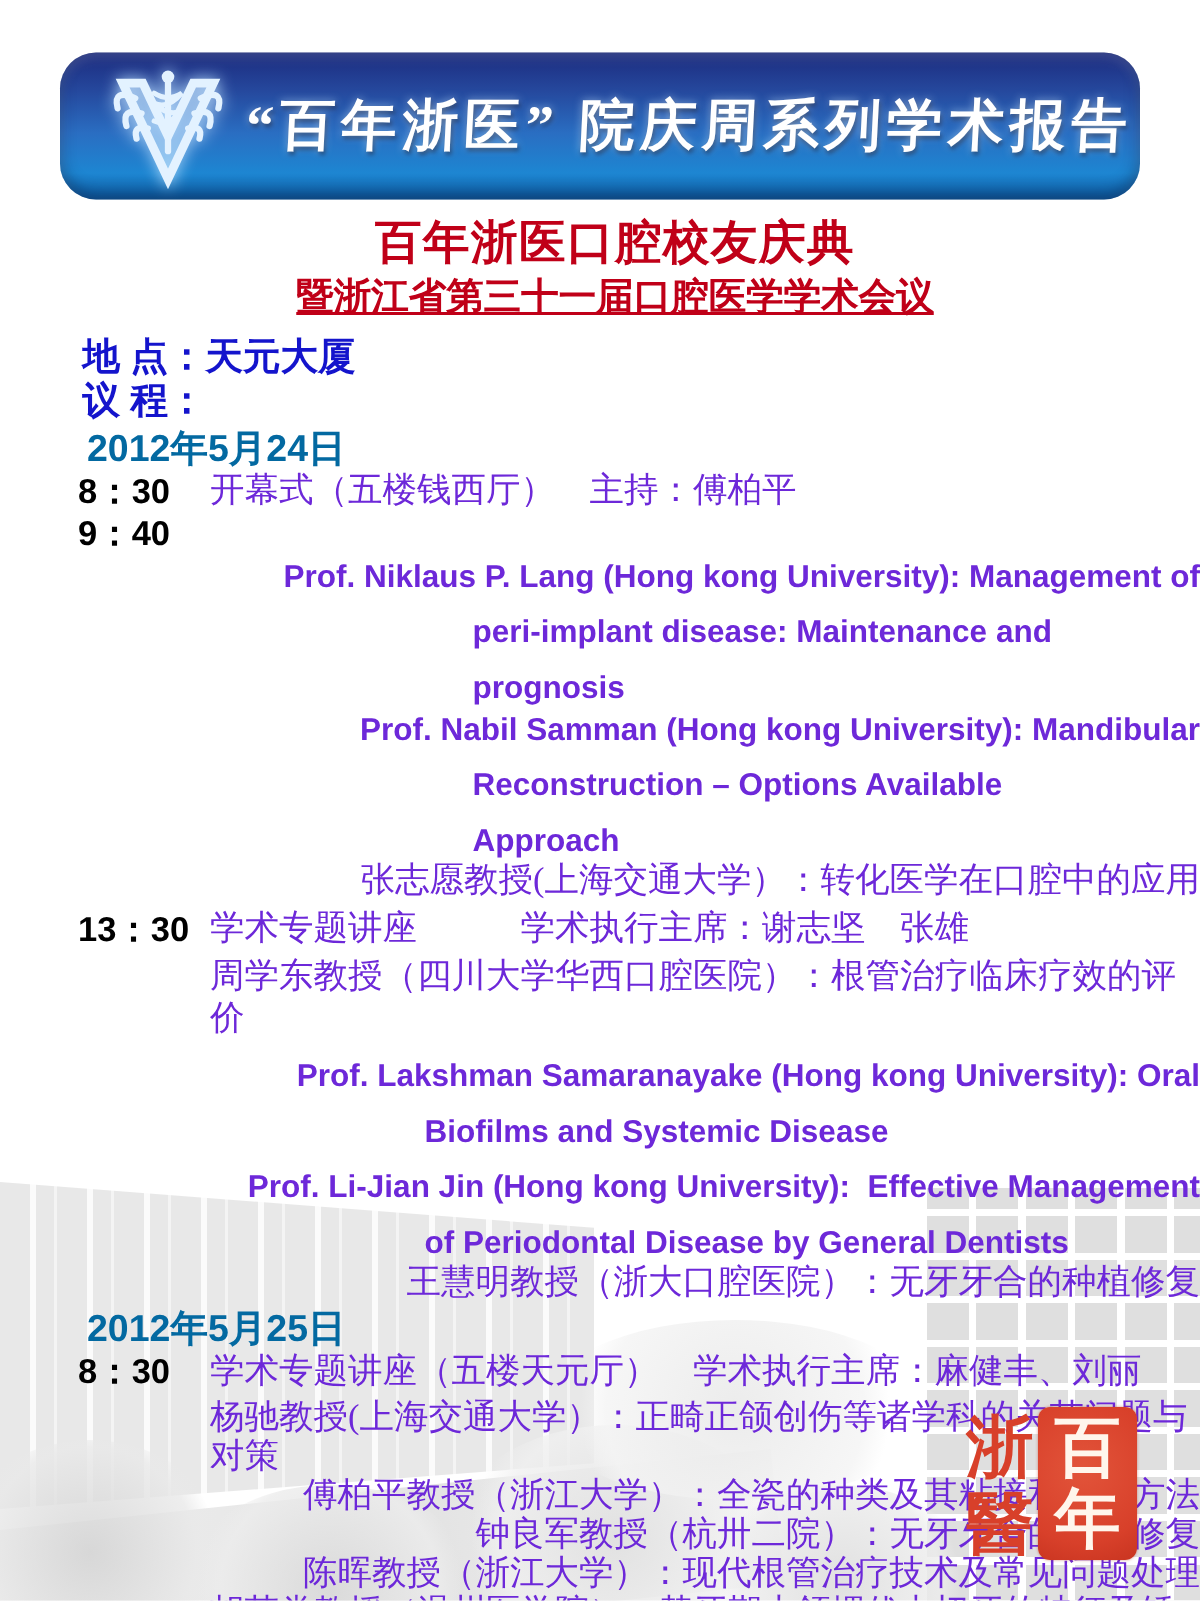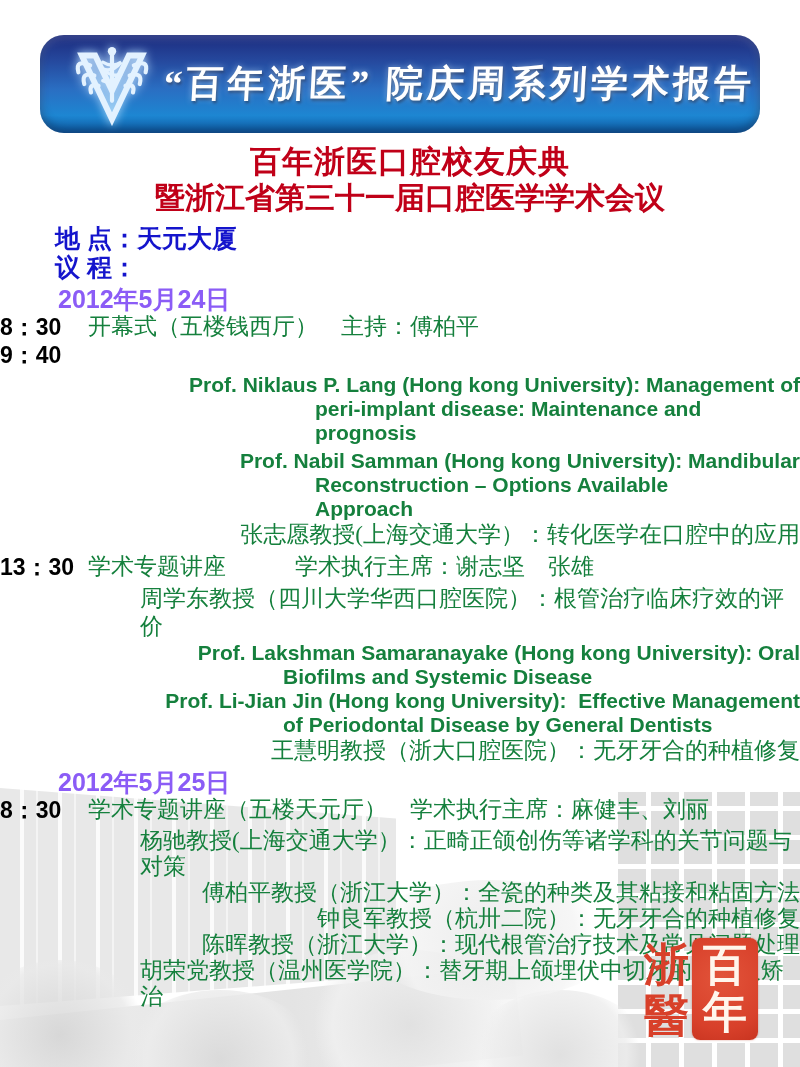--- a/index.html
+++ b/index.html
@@ -47,34 +47,34 @@
   .logo{flex:none;width:84px;height:84px;filter:drop-shadow(0 0 5px rgba(190,225,255,.95));}
   .banner-title{
     color:#ffffff;font-family:"Liberation Serif",serif;font-weight:bold;
     font-size:37px;letter-spacing:4px;white-space:nowrap;margin-left:10px;
     text-shadow:0 0 6px rgba(210,235,255,.55),1px 2px 3px rgba(0,10,40,.6);
     transform:skewX(-3deg);
   }
 
   .main-title{margin-top:11px;text-align:center;color:#c00018;font-weight:bold;line-height:36px;margin-left:20px;}
   .main-title .l1{font-size:31px;letter-spacing:1px;}
-  .main-title .l2{font-size:30px;letter-spacing:0;}
+  .main-title .l2{font-size:25px;letter-spacing:0;text-decoration:underline;}
 
   .info{margin-top:8px;padding-left:55px;color:#1414cc;font-weight:bold;font-size:25px;line-height:29px;}
   .info .iline{white-space:pre-wrap;}
 
-  .date{padding-left:58px;color:#8b5cf6;font-weight:bold;font-size:25px;line-height:28px;margin-top:3px;}
-
-  .row{display:flex;box-sizing:border-box;}
+  .date{padding-left:58px;color:#0369a1;font-weight:bold;font-size:25px;line-height:28px;margin-top:3px;}
+
+  .row{display:flex;padding-left:52px;box-sizing:border-box;}
   .row .time{flex:none;width:88px;font-weight:bold;font-size:23px;font-family:"Liberation Sans",sans-serif;color:#000;}
-  .row .txt{white-space:pre-wrap;color:#15803d;}
+  .row .txt{white-space:pre-wrap;color:#6d28d9;}
   .zh .txt{font-family:"Liberation Serif",serif;font-size:23px;}
   .zh{line-height:28px;}
   .zh2{line-height:26px;}
-  .en{line-height:24px;}
+  .en{line-height:24px;margin-top:13px;}
   .en .txt{font-family:"Liberation Sans",sans-serif;font-weight:bold;font-size:21px;}
   .i1{padding-left:140px;justify-content:flex-end;}
   .i2{padding-left:315px;}
   .i4{padding-left:283px;text-align:center;}
   .g4{margin-top:4px;}
 
   .seal{
     position:absolute;right:42px;top:938px;z-index:2;display:flex;align-items:stretch;
     font-family:"Liberation Serif",serif;font-weight:bold;
   }

